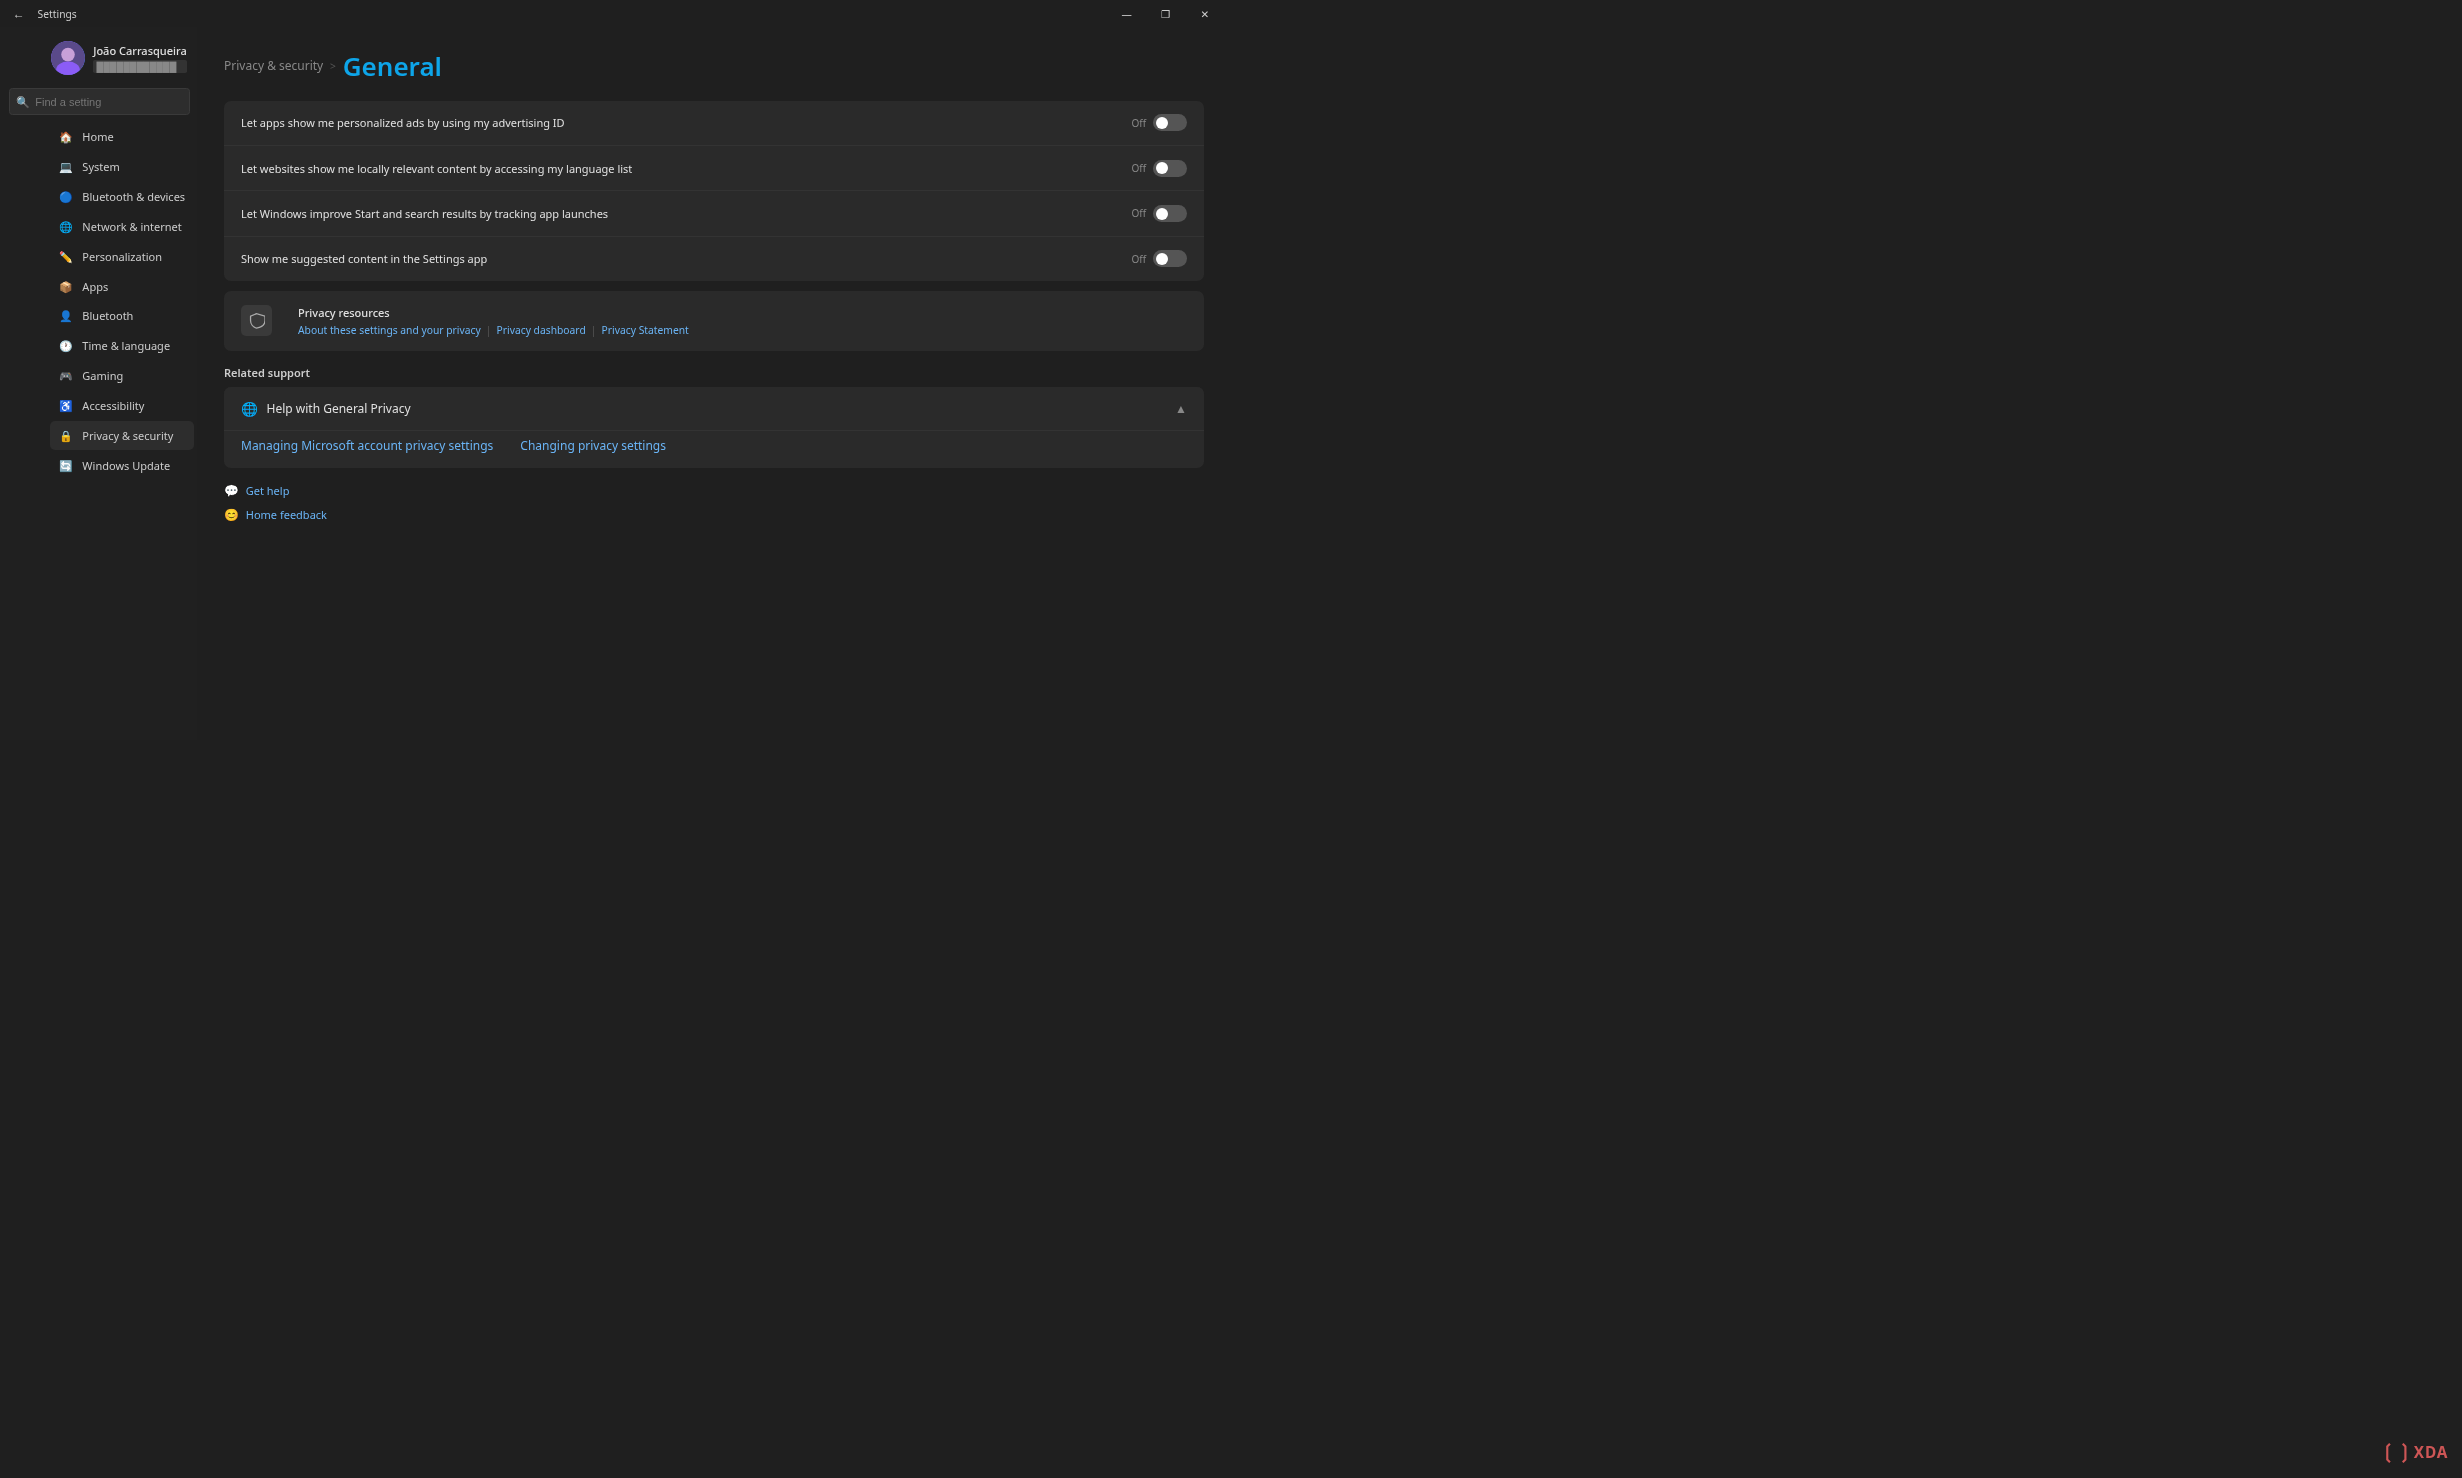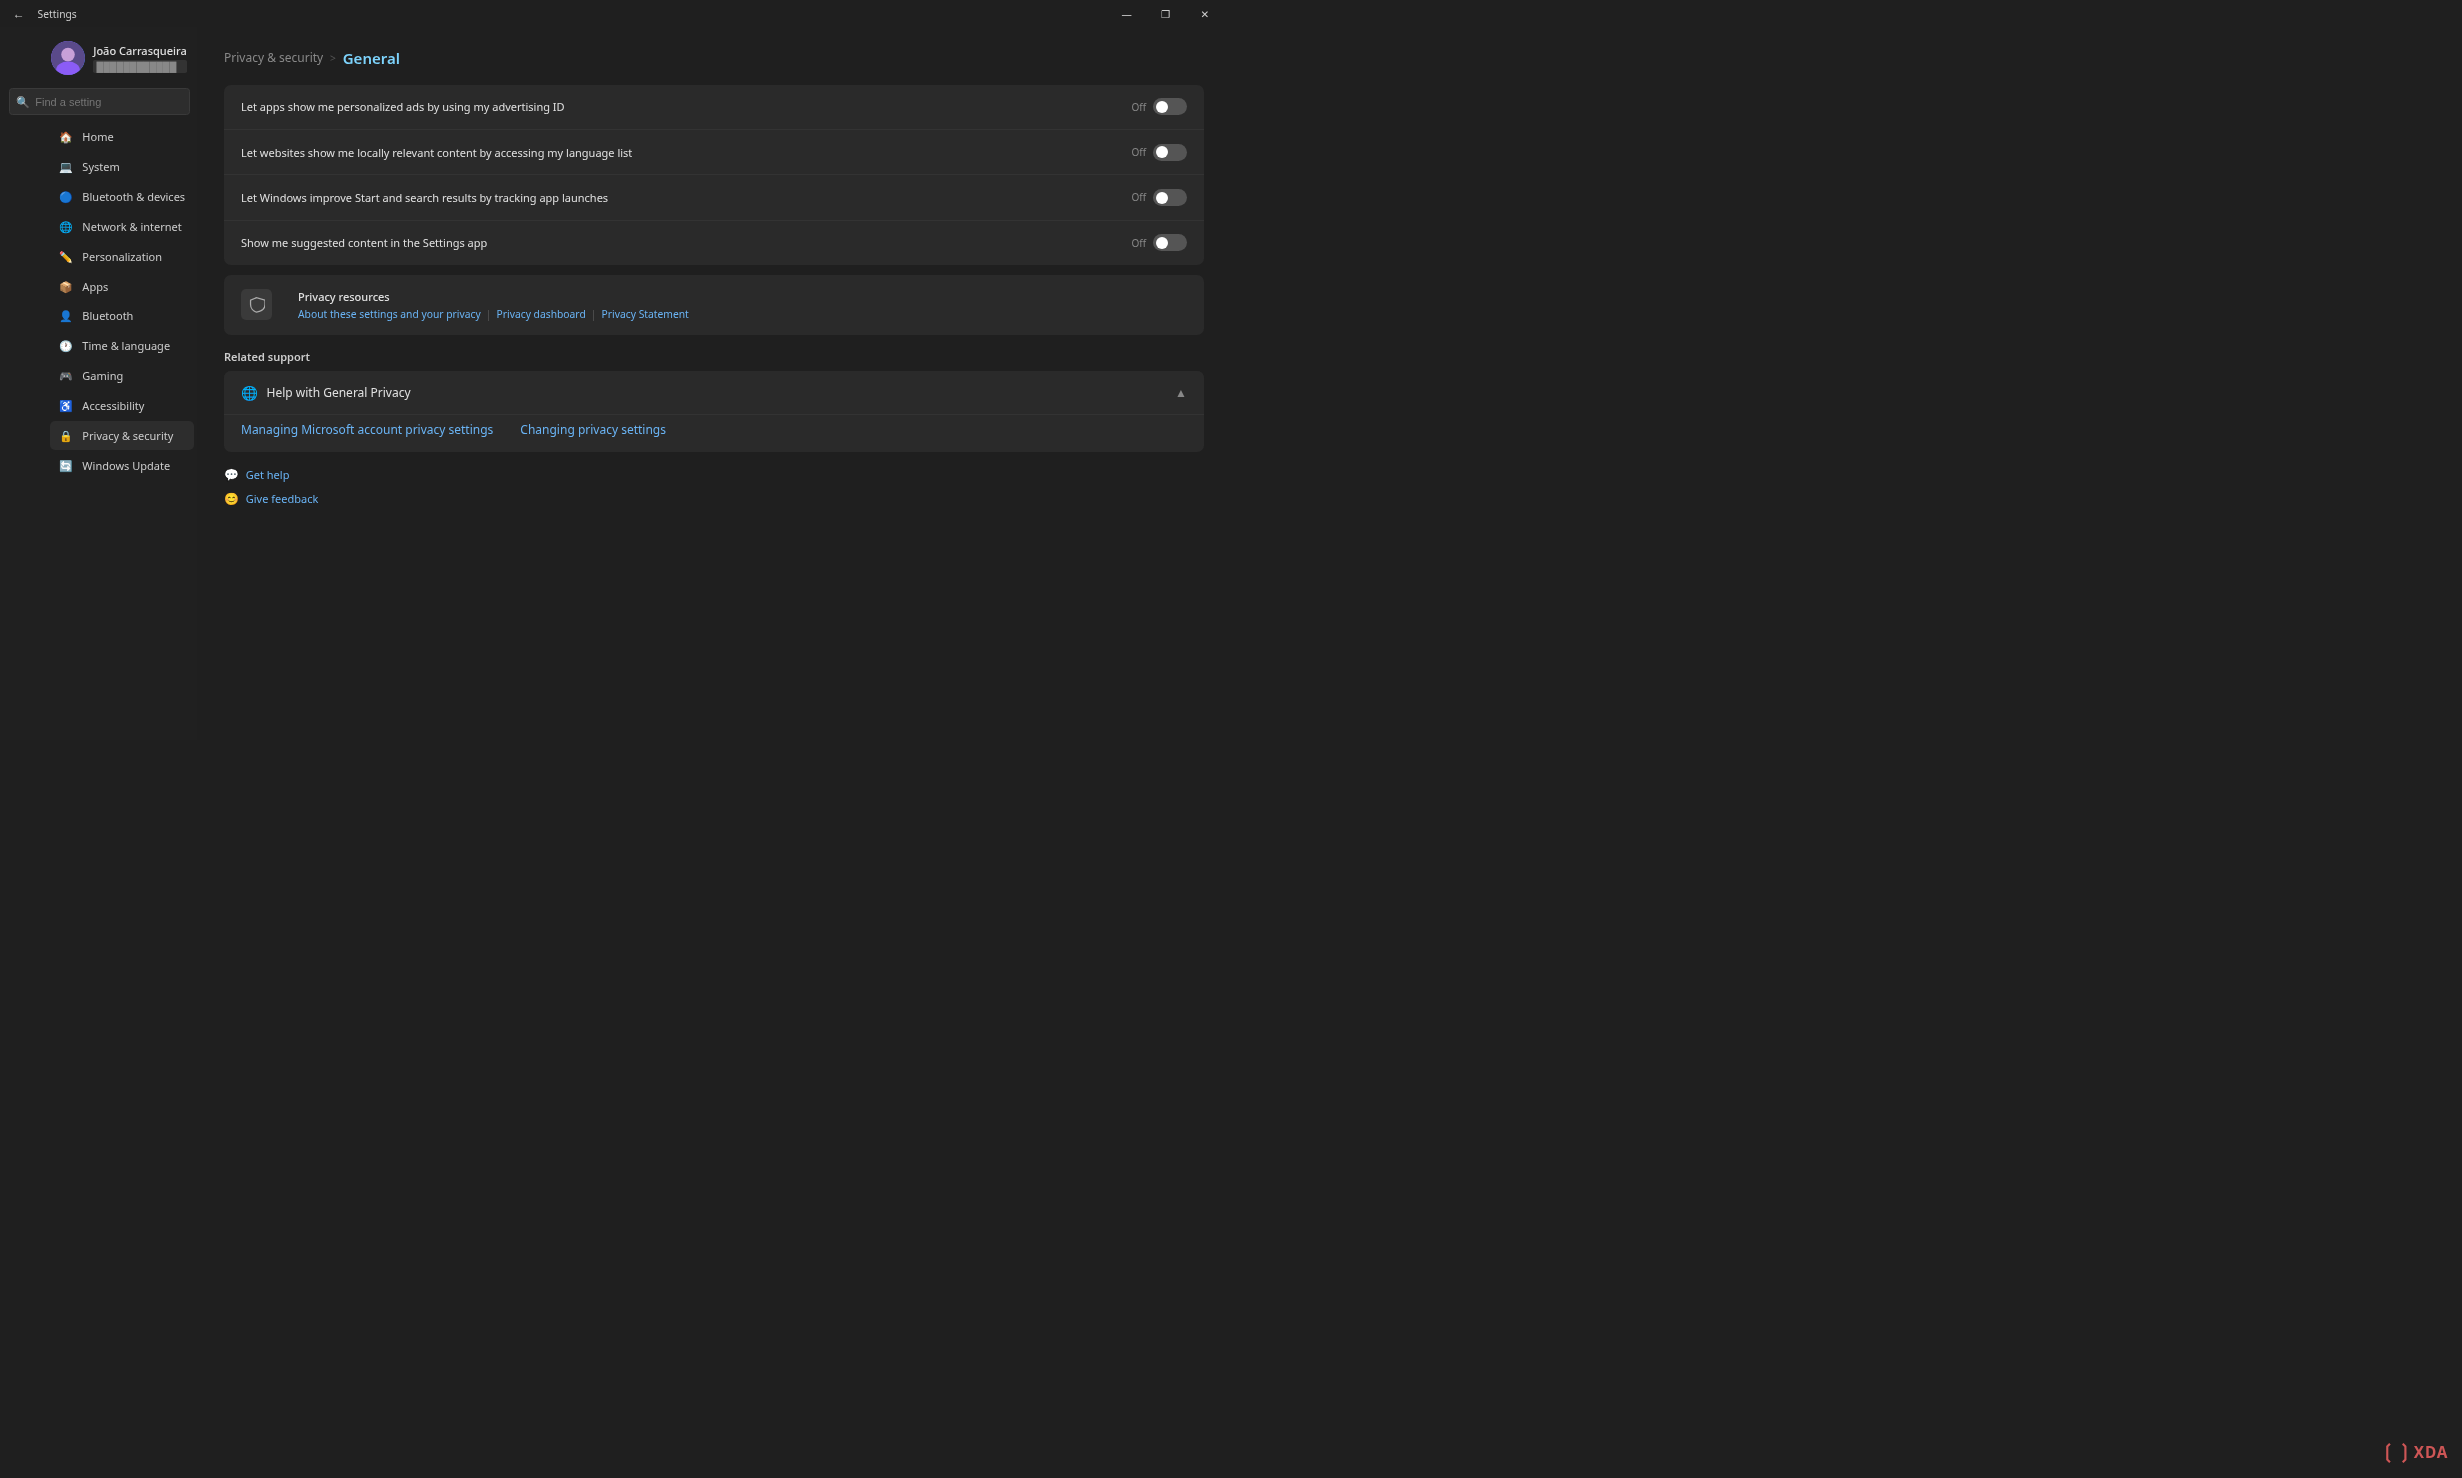--- a/index.html
+++ b/index.html
@@ -165,23 +165,23 @@
       font-size: 12px;
     }
     .breadcrumb-parent {
       color: #888;
     }
     .breadcrumb-sep {
       color: #555;
       font-size: 10.3px;
     }
     .breadcrumb-current {
-      color: #7dd3fc;
+      color: #0ea5e9;
       font-weight: 600;
-      font-size: 15px;
+      font-size: 26px;
     }
 
     .settings-card {
       background: #2a2a2a;
       border-radius: 6.8px;
       overflow: hidden;
       margin-bottom: 10.3px;
     }
 
     .setting-row {
@@ -515,21 +515,21 @@
         </div>
     </div>
 
     <div class="footer-links">
       <div class="footer-link-item">
         <span style="font-size:12px;">💬</span>
         <span>Get help</span>
       </div>
       <div class="footer-link-item">
         <span style="font-size:12px;">😊</span>
-        <span>Give feedback</span>
+        <span>Home feedback</span>
       </div>
     </div>
   </div>
 </div>
 
 <div class="watermark">
   <span style="color:#e05c5c; font-size:19px;">❲❳</span><span style="color:#e05c5c;">XDA</span>
 </div>
 
 

